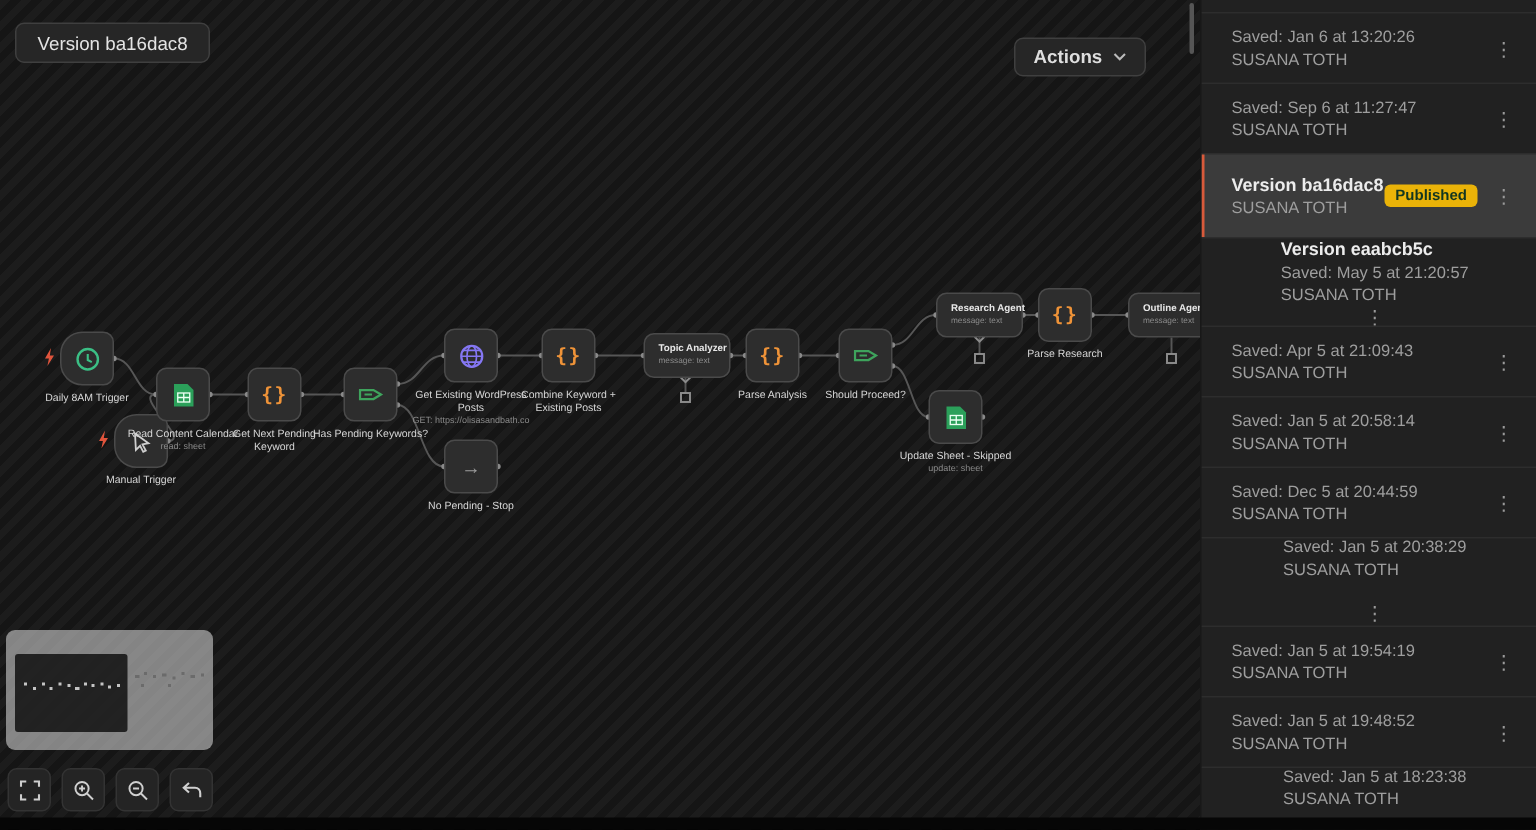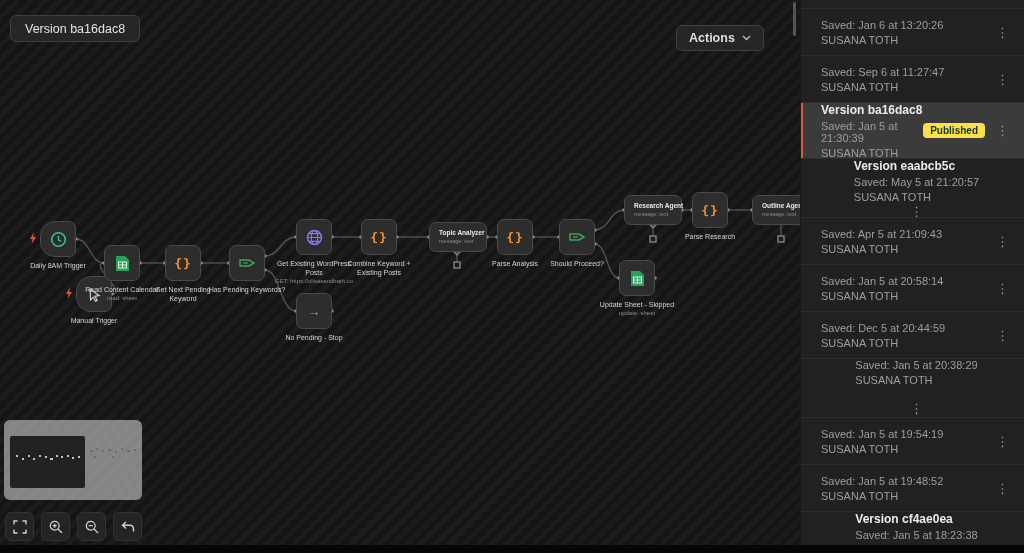--- a/index.html
+++ b/index.html
@@ -44,21 +44,21 @@
   .sidebar{position:absolute;left:800px;top:0;width:224px;height:553px;background:#212121;
            border-left:1px solid #181818;overflow:hidden;}
   .vrow{position:relative;border-top:1px solid #2d2d2d;display:flex;align-items:center;
         padding:0 12px 0 20px;cursor:pointer;}
   .vrow .col{display:flex;flex-direction:column;gap:3px;min-width:0;flex:1;}
   .vrow.h47{height:47px;} .vrow.h59{height:59px;flex-direction:column;} .vrow.h56{height:56px;}
   .vtitle{color:#ececec;font-size:12px;font-weight:bold;}
   .vsaved,.vauthor{color:#9e9e9e;font-size:11px;}
   .vrow.selected{background:#3b3b3b;}
   .vrow.selected::before{content:"";position:absolute;left:0;top:0;bottom:0;width:2px;background:#d85a3b;}
-  .badge{background:#fde047;color:#123620;font-size:10px;font-weight:bold;border-radius:4px;
+  .badge{background:#eab308;color:#123620;font-size:10px;font-weight:bold;border-radius:4px;
          padding:2px 7px;margin-right:8px;white-space:nowrap;}
   .kebab{color:#9a9a9a;font-size:13px;padding:2px 3px;cursor:pointer;line-height:1;}
   .sidebar-spacer{height:8px;}
 
   .bottom-strip{position:absolute;left:0;bottom:0;width:1024px;height:8px;background:#060606;z-index:60;}
 </style>
 </head>
 <body>
 
 <div class="app">
@@ -334,21 +334,20 @@
         <div class="vrow h47">
           <div class="col">
             <div class="vsaved">Saved: Sep 6 at 11:27:47</div>
             <div class="vauthor">SUSANA TOTH</div>
           </div>
           <span class="kebab">⋮</span>
         </div>
         <div class="vrow selected h56">
           <div class="col">
             <div class="vtitle">Version ba16dac8</div>
-            <div class="vsaved">Saved: Jan 5 at 21:30:39</div>
             <div class="vauthor">SUSANA TOTH</div>
           </div>
           <span class="badge">Published</span>
           <span class="kebab">⋮</span>
         </div>
         <div class="vrow h59">
           <div class="col">
             <div class="vtitle">Version eaabcb5c</div>
             <div class="vsaved">Saved: May 5 at 21:20:57</div>
             <div class="vauthor">SUSANA TOTH</div>
@@ -392,21 +391,20 @@
         </div>
         <div class="vrow h47">
           <div class="col">
             <div class="vsaved">Saved: Jan 5 at 19:48:52</div>
             <div class="vauthor">SUSANA TOTH</div>
           </div>
           <span class="kebab">⋮</span>
         </div>
         <div class="vrow h59">
           <div class="col">
-            <div class="vtitle">Version cf4ae0ea</div>
             <div class="vsaved">Saved: Jan 5 at 18:23:38</div>
             <div class="vauthor">SUSANA TOTH</div>
           </div>
           <span class="kebab">⋮</span>
         </div>
       </div>
   </div>
 
   <div class="bottom-strip"></div>
 </div>

